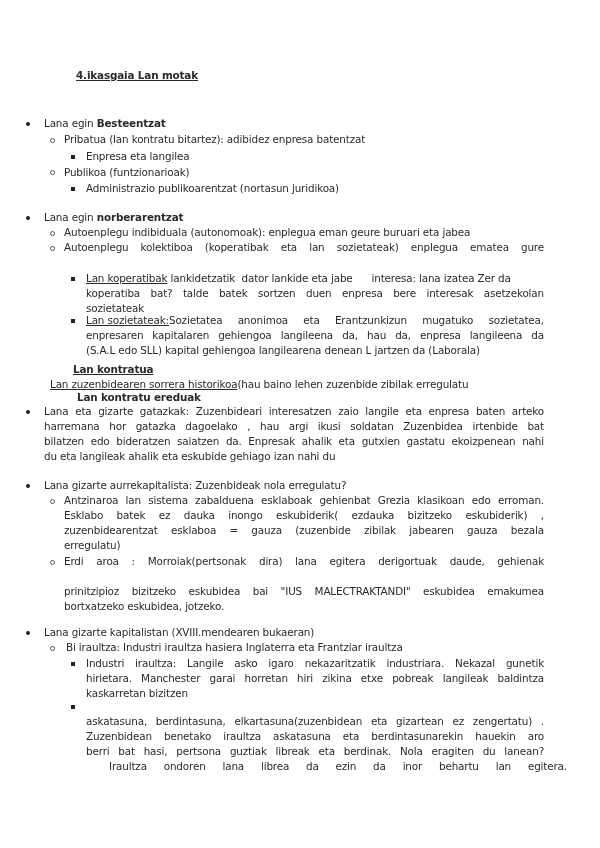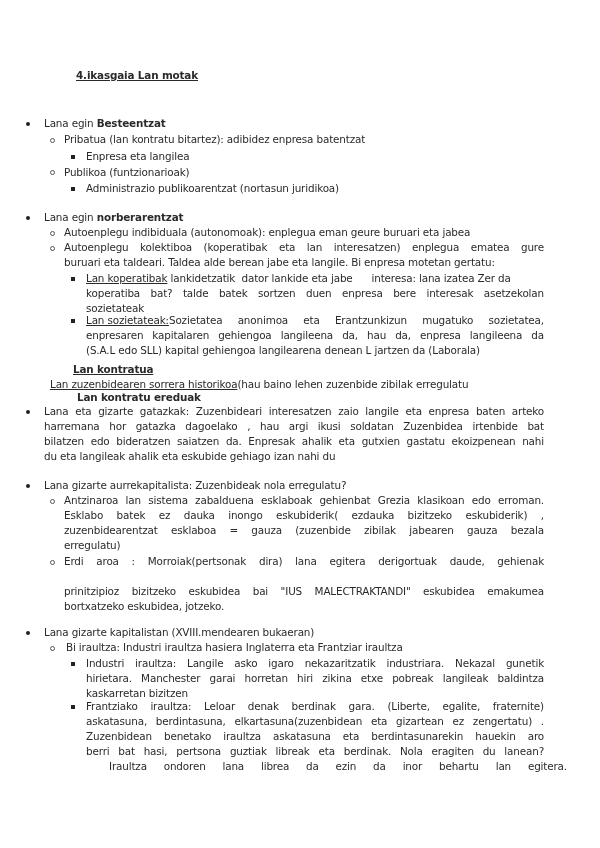--- a/index.html
+++ b/index.html
@@ -75,22 +75,21 @@
   <span class="bullet square" style="left:71px; top:187px;"></span>
   <div class="line" style="left:86px; top:181px;">Administrazio publikoarentzat (nortasun juridikoa)</div>
 
   <span class="bullet disc" style="left:26px; top:216px;"></span>
   <div class="line" style="left:44px; top:210px;">
     <span>Lana egin </span><span class="b">norberarentzat</span>
   </div>
   <span class="bullet circle" style="left:50px; top:231px;"></span>
   <div class="line" style="left:64px; top:225px;">Autoenplegu indibiduala (autonomoak): enplegua eman geure buruari eta jabea</div>
   <span class="bullet circle" style="left:50px; top:246px;"></span>
-  <div class="line just" style="left:64px; top:240px; width:480px;">Autoenplegu kolektiboa (koperatibak eta lan interesatzen) enplegua ematea gure</div>
-  <div class="line" style="left:64px; top:255px;">buruari eta taldeari. Taldea alde berean jabe eta langile. Bi enpresa motetan gertatu:</div>
+  <div class="line just" style="left:64px; top:240px; width:480px;">Autoenplegu kolektiboa (koperatibak eta lan sozietateak) enplegua ematea gure</div>
 
   <span class="bullet square" style="left:71px; top:277px;"></span>
   <div class="line" style="left:86px; top:271px; width:458px;">
     <span class="u">Lan koperatibak</span><span style="white-space:pre;"> lankidetzatik  dator lankide eta jabe      interesa: lana izatea Zer da</span>
   </div>
   <div class="line just" style="left:86px; top:286px; width:458px;">koperatiba bat? talde batek sortzen duen enpresa bere interesak asetzekolan</div>
   <div class="line" style="left:86px; top:301px;">sozietateak</div>
 
   <span class="bullet square" style="left:71px; top:319px;"></span>
   <div class="line" style="left:86px; top:313px; width:458px; display:flex; justify-content:space-between;">
@@ -129,19 +128,18 @@
   <div class="line" style="left:44px; top:625px;">Lana gizarte kapitalistan (XVIII.mendearen bukaeran)</div>
   <span class="bullet circle" style="left:50px; top:646px;"></span>
   <div class="line" style="left:66px; top:640px;">Bi iraultza: Industri iraultza hasiera Inglaterra  eta Frantziar iraultza</div>
 
   <span class="bullet square" style="left:71px; top:662px;"></span>
   <div class="line just" style="left:86px; top:656px; width:458px;">Industri iraultza: Langile asko igaro nekazaritzatik industriara. Nekazal gunetik</div>
   <div class="line just" style="left:86px; top:671px; width:458px;">hirietara. Manchester garai horretan hiri zikina etxe pobreak langileak baldintza</div>
   <div class="line" style="left:86px; top:686px;">kaskarretan bizitzen</div>
 
   <span class="bullet square" style="left:71px; top:705px;"></span>
-  <div class="line just" style="left:86px; top:699px; width:458px;">Frantziako iraultza: Leloar denak berdinak gara. (Liberte, egalite, fraternite)</div>
   <div class="line just" style="left:86px; top:714px; width:458px;">askatasuna, berdintasuna, elkartasuna(zuzenbidean eta gizartean ez zengertatu) .</div>
   <div class="line just" style="left:86px; top:729px; width:458px;">Zuzenbidean benetako iraultza askatasuna eta berdintasunarekin hauekin aro</div>
   <div class="line just" style="left:86px; top:744px; width:458px;">berri bat hasi, pertsona guztiak libreak eta berdinak. Nola eragiten du lanean?</div>
   <div class="line just" style="left:86px; top:759px; width:458px;margin-left:23px;">Iraultza ondoren lana librea da ezin da inor behartu lan egitera.</div>
 
 </div>
 
 </body></html>

